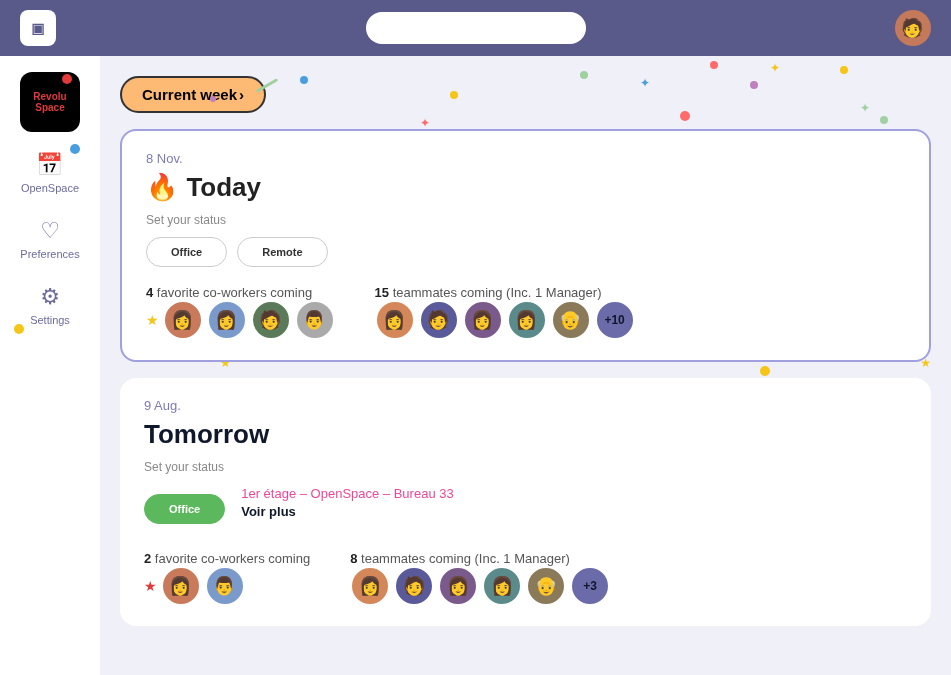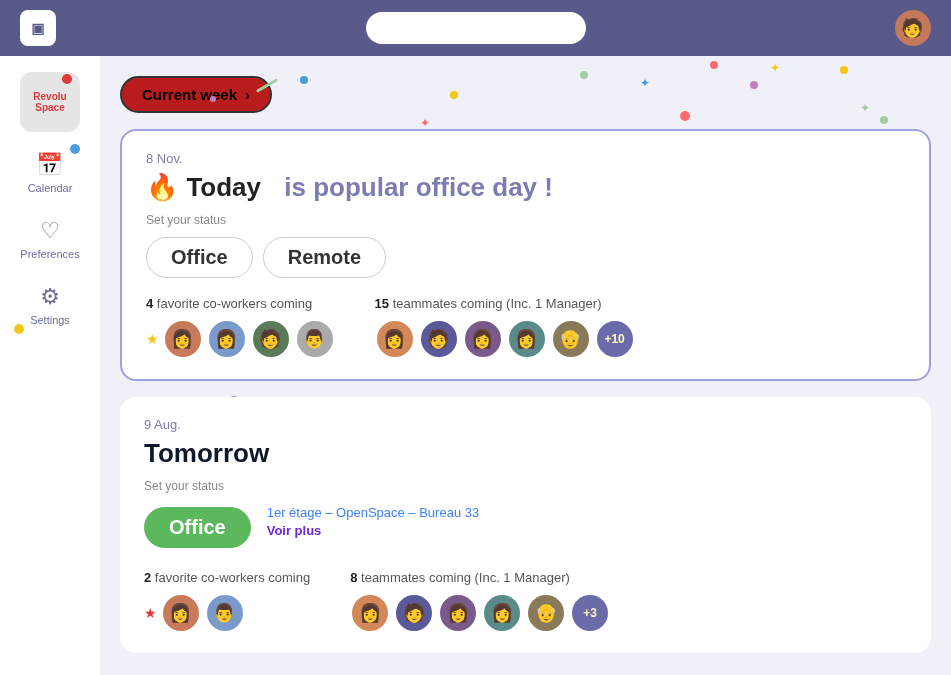--- a/index.html
+++ b/index.html
@@ -77,21 +77,21 @@
       flex-direction: column;
       align-items: center;
       padding: 16px 0;
       gap: 8px;
       position: relative;
       flex-shrink: 0;
     }
     .sidebar-logo {
       width: 60px;
       height: 60px;
-      background: #e5e5e5;
+      background: #000000;
       border-radius: 12px;
       display: flex;
       align-items: center;
       justify-content: center;
       margin-bottom: 4px;
       position: relative;
     }
     .sidebar-logo-text {
       font-size: 10px;
       font-weight: 800;
@@ -158,25 +158,25 @@
     .confetti-line {
       position: absolute;
       height: 3px;
       border-radius: 2px;
     }
 
     
     .week-nav {
       display: inline-flex;
       align-items: center;
-      gap: 8px;
+      gap: 2px;
       border: 2px solid #333;
       border-radius: 24px;
       padding: 8px 20px;
-      background: #b91c1c;
+      background: #fdba74;
       font-size: 15px;
       font-weight: 600;
       cursor: pointer;
       margin-bottom: 16px;
     }
 
     
     .day-card {
       background: #fff;
       border-radius: 16px;
@@ -213,40 +213,39 @@
     .status-buttons {
       display: flex;
       gap: 10px;
       margin-bottom: 18px;
     }
     .status-btn {
       border: 1.5px solid #ccc;
       border-radius: 24px;
       padding: 8px 24px;
       background: #fff;
-      font-size: 20px;
+      font-size: 11px;
       font-weight: 600;
       cursor: pointer;
       color: #333;
     }
     .status-btn.active-office {
       background: #5cb85c;
       border-color: #5cb85c;
       color: #fff;
     }
 
     .coworkers-section {
       display: flex;
       gap: 40px;
       align-items: flex-start;
     }
     .coworker-group {
       display: flex;
       flex-direction: column;
-      gap: 8px;
     }
     .coworker-count {
       font-size: 13px;
       color: #555;
       font-weight: 500;
     }
     .coworker-count strong { font-weight: 800; color: #222; }
     .avatar-row {
       display: flex;
       gap: 4px;
@@ -264,43 +263,43 @@
       font-size: 18px;
       color: #fff;
       font-weight: 700;
       flex-shrink: 0;
     }
     .avatar-more {
       width: 40px;
       height: 40px;
       border-radius: 50%;
       background: #6b6baa;
-      color: #fef9c3;
+      color: #0f172a;
       font-size: 12px;
       font-weight: 700;
       display: flex;
       align-items: center;
       justify-content: center;
       border: 2px solid #fff;
       flex-shrink: 0;
     }
     .star-yellow { color: #f5c518; font-size: 14px; }
     .star-red { color: #e03a3a; font-size: 14px; }
 
     
     .location-info {
       margin-bottom: 14px;
     }
     .location-text {
       font-size: 13px;
-      color: #3b82f6;
+      color: #ec4899;
     }
     .location-link {
       font-size: 13px;
-      color: #6d28d9;
+      color: #0f172a;
       font-weight: 600;
       cursor: pointer;
       text-decoration: none;
       display: block;
       margin-top: 2px;
     }
   </style>
 </head>
 <body>
 
@@ -319,21 +318,21 @@
       <div>
         <div class="sidebar-logo-text">Revolu</div>
         <div class="sidebar-logo-text">Space</div>
       </div>
       <div class="sidebar-dot sidebar-dot-red"></div>
     </div>
 
     <div class="sidebar-item">
       <div class="sidebar-dot sidebar-dot-blue" style="top:0;right:10px;"></div>
       <span class="sidebar-icon">📅</span>
-      <span class="sidebar-item-label">Calendar</span>
+      <span class="sidebar-item-label">OpenSpace</span>
     </div>
 
     <div class="sidebar-item">
       <span class="sidebar-icon">♡</span>
       <span class="sidebar-item-label">Preferences</span>
     </div>
 
     <div class="sidebar-item">
       <div class="sidebar-dot sidebar-dot-yellow" style="bottom:0;left:4px;"></div>
       <span class="sidebar-icon">⚙</span>
@@ -383,21 +382,20 @@
       <span>Current week</span>
       <span>›</span>
     </div>
 
     
     <div class="day-card today">
       <div class="day-date">8 Nov.</div>
       <div class="day-title">
         <span>🔥</span>
         <span style="color:#222;">Today</span>&nbsp;
-        <span class="highlight">is popular office day !</span>
       </div>
       <div class="set-status-label">Set your status</div>
       <div class="status-buttons">
         <button class="status-btn">Office</button>
         <button class="status-btn">Remote</button>
       </div>
       <div class="coworkers-section">
         <div class="coworker-group">
           <div class="coworker-count">
             <strong>4</strong>

